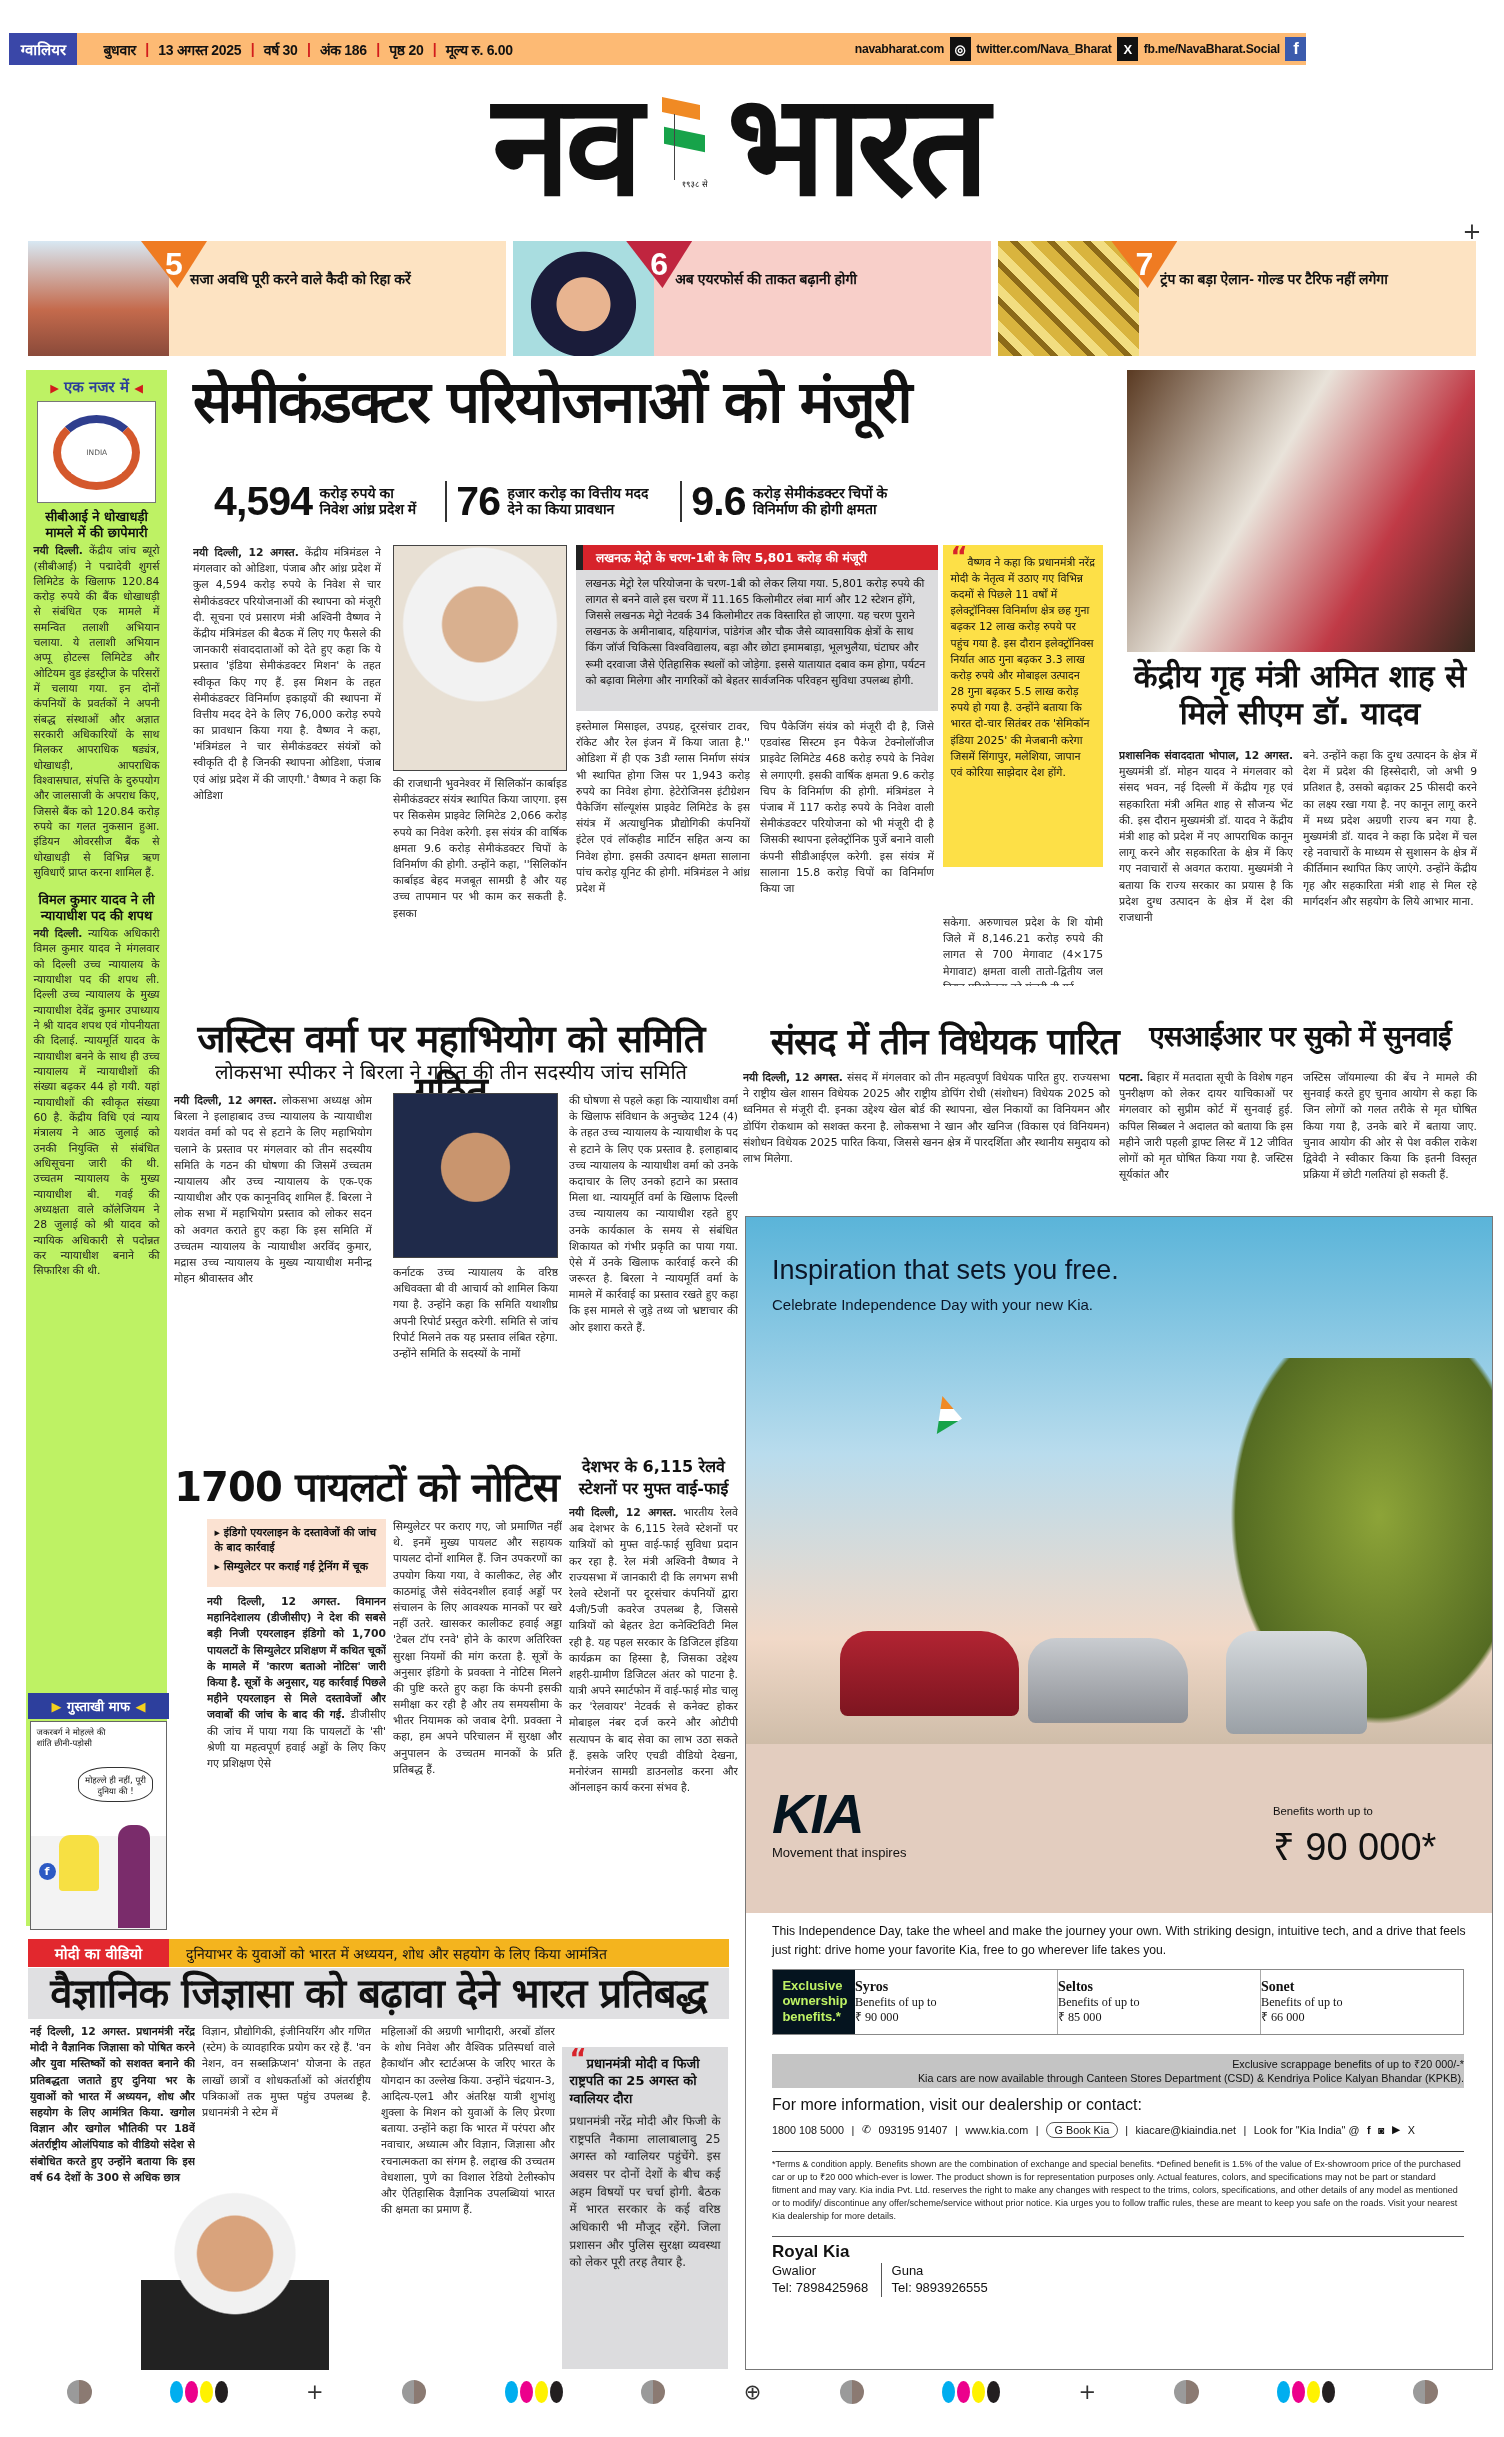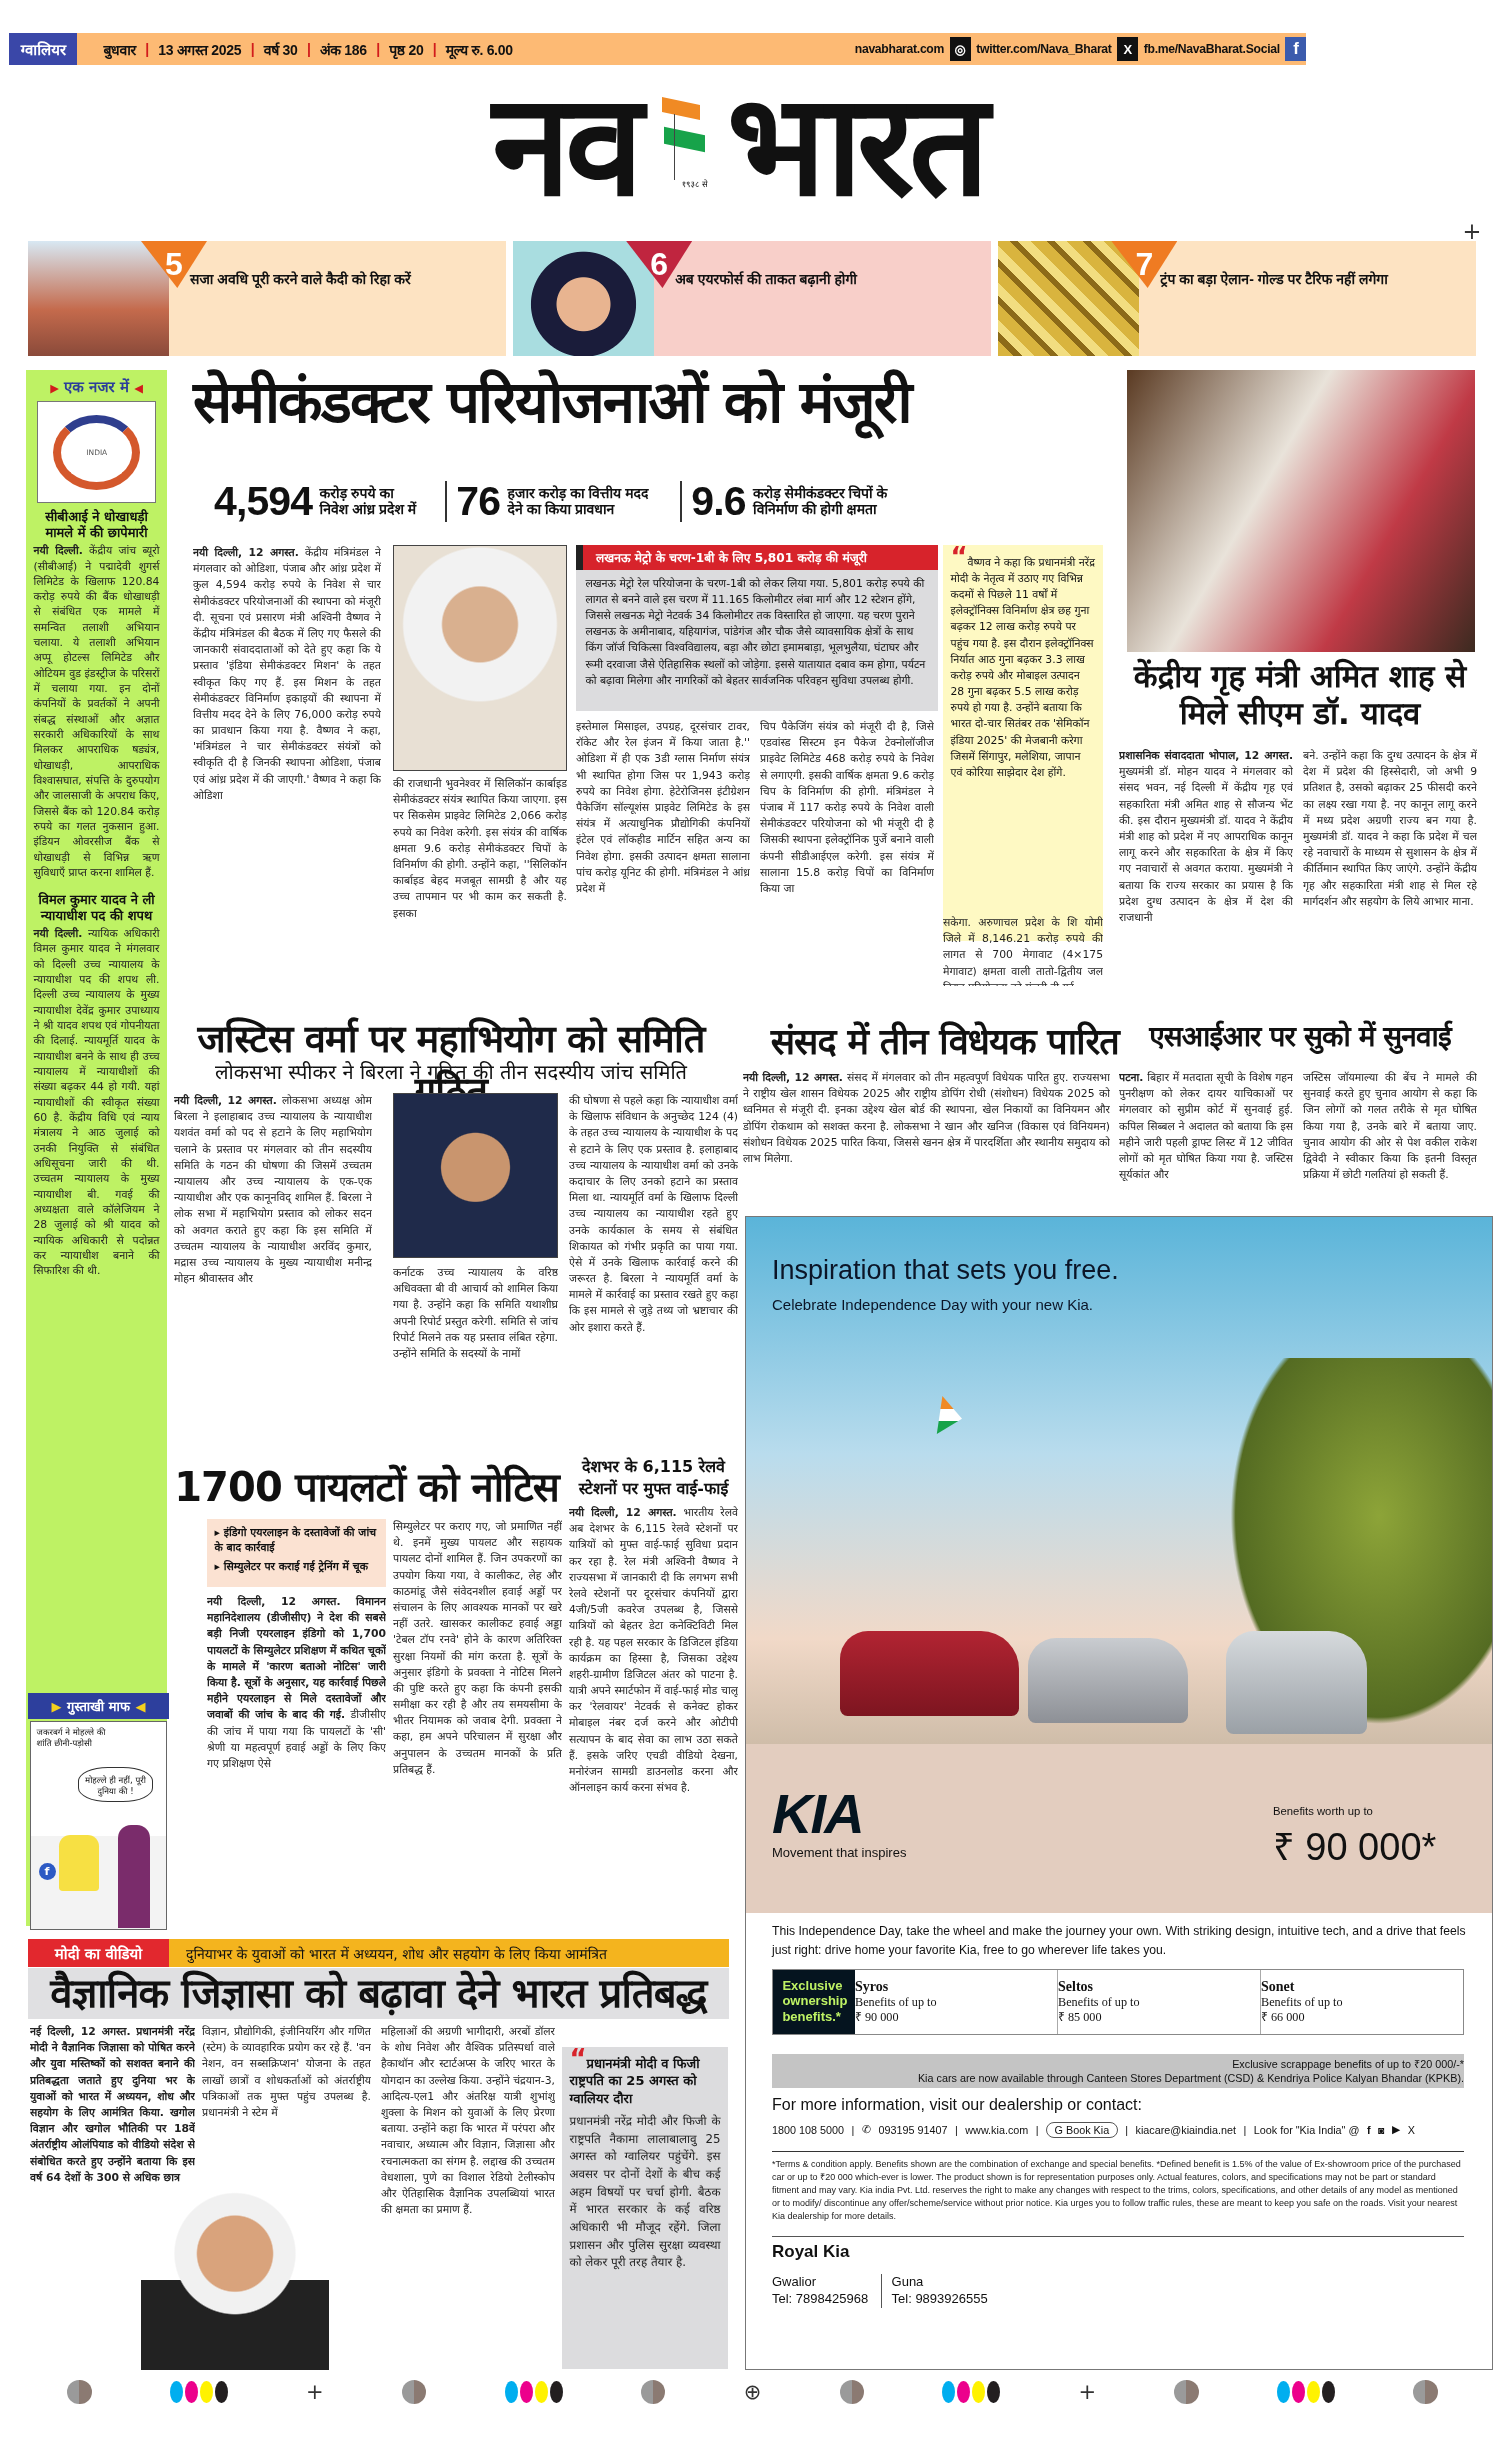--- a/index.html
+++ b/index.html
@@ -46,21 +46,21 @@
 .vsep{width:1.9px;height:41px;background:#333;margin:0 9.4px}
 
 .col{font-size:10.8px;line-height:1.5;text-align:justify;color:#222}
 .col b{font-weight:bold}
 
 .photo{background:linear-gradient(135deg,#8a7a6a,#d8cdbf 45%,#51443a);border:0.9px solid #444}
 
 #metro-head{left:576px;top:545px;width:362px;height:24.5px;background:#d7232b;color:#fff;font-weight:bold;font-size:12.2px;display:flex;align-items:center;padding-left:13px;border-left:7.5px solid #222}
 #metro-body{left:576px;top:570px;width:362px;height:141px;background:#dcdcde;padding:5.6px 9.4px;font-size:10.8px;line-height:1.5}
 
-#quote{left:943px;top:545px;width:160px;height:396px;background:#fef9c3;padding:5.6px 7.5px;font-size:10.8px;line-height:1.5}
+#quote{left:943px;top:545px;width:160px;height:322px;background:#fde047;padding:5.6px 7.5px;font-size:10.8px;line-height:1.5}
 .qmark{color:#d7232b;font-size:26px;font-weight:bold;line-height:.5}
 
 #shah-photo{left:1127px;top:370px;width:348px;height:282px;background:linear-gradient(120deg,#5a3a22,#e9e3da 40%,#c03a46 70%,#3c2a20)}
 #shah-head{left:1119px;top:658px;width:362px;font-size:31px;font-weight:bold;text-align:center;line-height:1.2}
 
 .h2{font-weight:bold;letter-spacing:-0.9px}
 .redbox{background:#fbe2d2}
 
 #ad{left:745px;top:1216px;width:748px;height:1154px;border:1.9px solid #777;background:#fff;overflow:hidden}
 #ad-sky{position:absolute;left:0;top:0;width:100%;height:527px;background:linear-gradient(180deg,#5ab4d9 0%,#b9dced 45%,#f1d9c8 80%,#cfbda9 100%)}
@@ -78,21 +78,21 @@
 #ad-table{position:absolute;left:26px;top:752px;width:692px;height:66px;border:0.9px solid #888;display:flex}
 .ad-excl{width:82px;background:#05141f;color:#bef264;font-family:"Liberation Sans",sans-serif;font-size:13px;font-weight:bold;padding:7.5px 9.4px;line-height:1.2}
 .ad-model{flex:1;text-align:left;font-family:Liberation Serif, serif;font-size:12.2px;line-height:1.25;padding-top:7.5px;border-left:0.9px solid #aaa}
 .ad-model b{font-size:14px;display:block}
 #ad-scrap{position:absolute;left:26px;top:837px;width:692px;height:34px;background:#c4c4c4;font-family:"Liberation Sans",sans-serif;font-size:10.8px;text-align:right;padding-top:2.8px;line-height:1.35}
 #ad-more{position:absolute;left:26px;top:879px;font-family:"Liberation Sans",sans-serif;font-size:16px}
 #ad-contacts{position:absolute;left:26px;top:905px;width:692px;font-family:"Liberation Sans",sans-serif;font-size:10.8px;display:flex;gap:7.5px;align-items:center;border-bottom:0.9px solid #333;padding-bottom:13px}
 #ad-terms{position:absolute;left:26px;top:941px;width:692px;font-family:"Liberation Sans",sans-serif;font-size:9px;line-height:1.45;color:#222;border-bottom:0.9px solid #555;padding-bottom:13px}
 #ad-dealer{position:absolute;left:26px;top:1025px;font-family:"Liberation Sans",sans-serif}
 .dl-name{font-size:17px;font-weight:bold}
-.dl-row{display:flex;font-size:13px;line-height:1.3;margin-top:12px}
+.dl-row{display:flex;font-size:13px;line-height:1.3;margin-top:1px}
 .dl-row div{padding-right:13px}
 .dl-row div+div{border-left:0.9px solid #555;padding-left:9.4px}
 
 #modi-tag{left:28px;top:1939px;width:141px;height:28px;background:#e2282e;color:#fff;font-weight:bold;font-size:15px;display:flex;align-items:center;justify-content:center}
 #modi-strip{left:169px;top:1939px;width:560px;height:28px;background:#f4b41e;font-size:14px;display:flex;align-items:center;padding-left:17px}
 #modi-head{left:28px;top:1968px;width:701px;height:51px;background:#e0e0e2;font-size:40px;font-weight:bold;text-align:center;letter-spacing:-0.9px;line-height:51px}
 #modi-photo{left:141px;top:2191px;width:188px;height:179px;background:radial-gradient(circle at 50% 35%,#d9a37c 0 25%,#f1f1f1 26% 40%,transparent 41%),linear-gradient(180deg,transparent 50%,#222 50%)}
 #fiji{left:562px;top:2047px;width:166px;height:322px;background:#dcdcde;padding:5.6px 7.5px}
 .fiji-h{font-weight:bold;font-size:13px;line-height:1.35}
 

